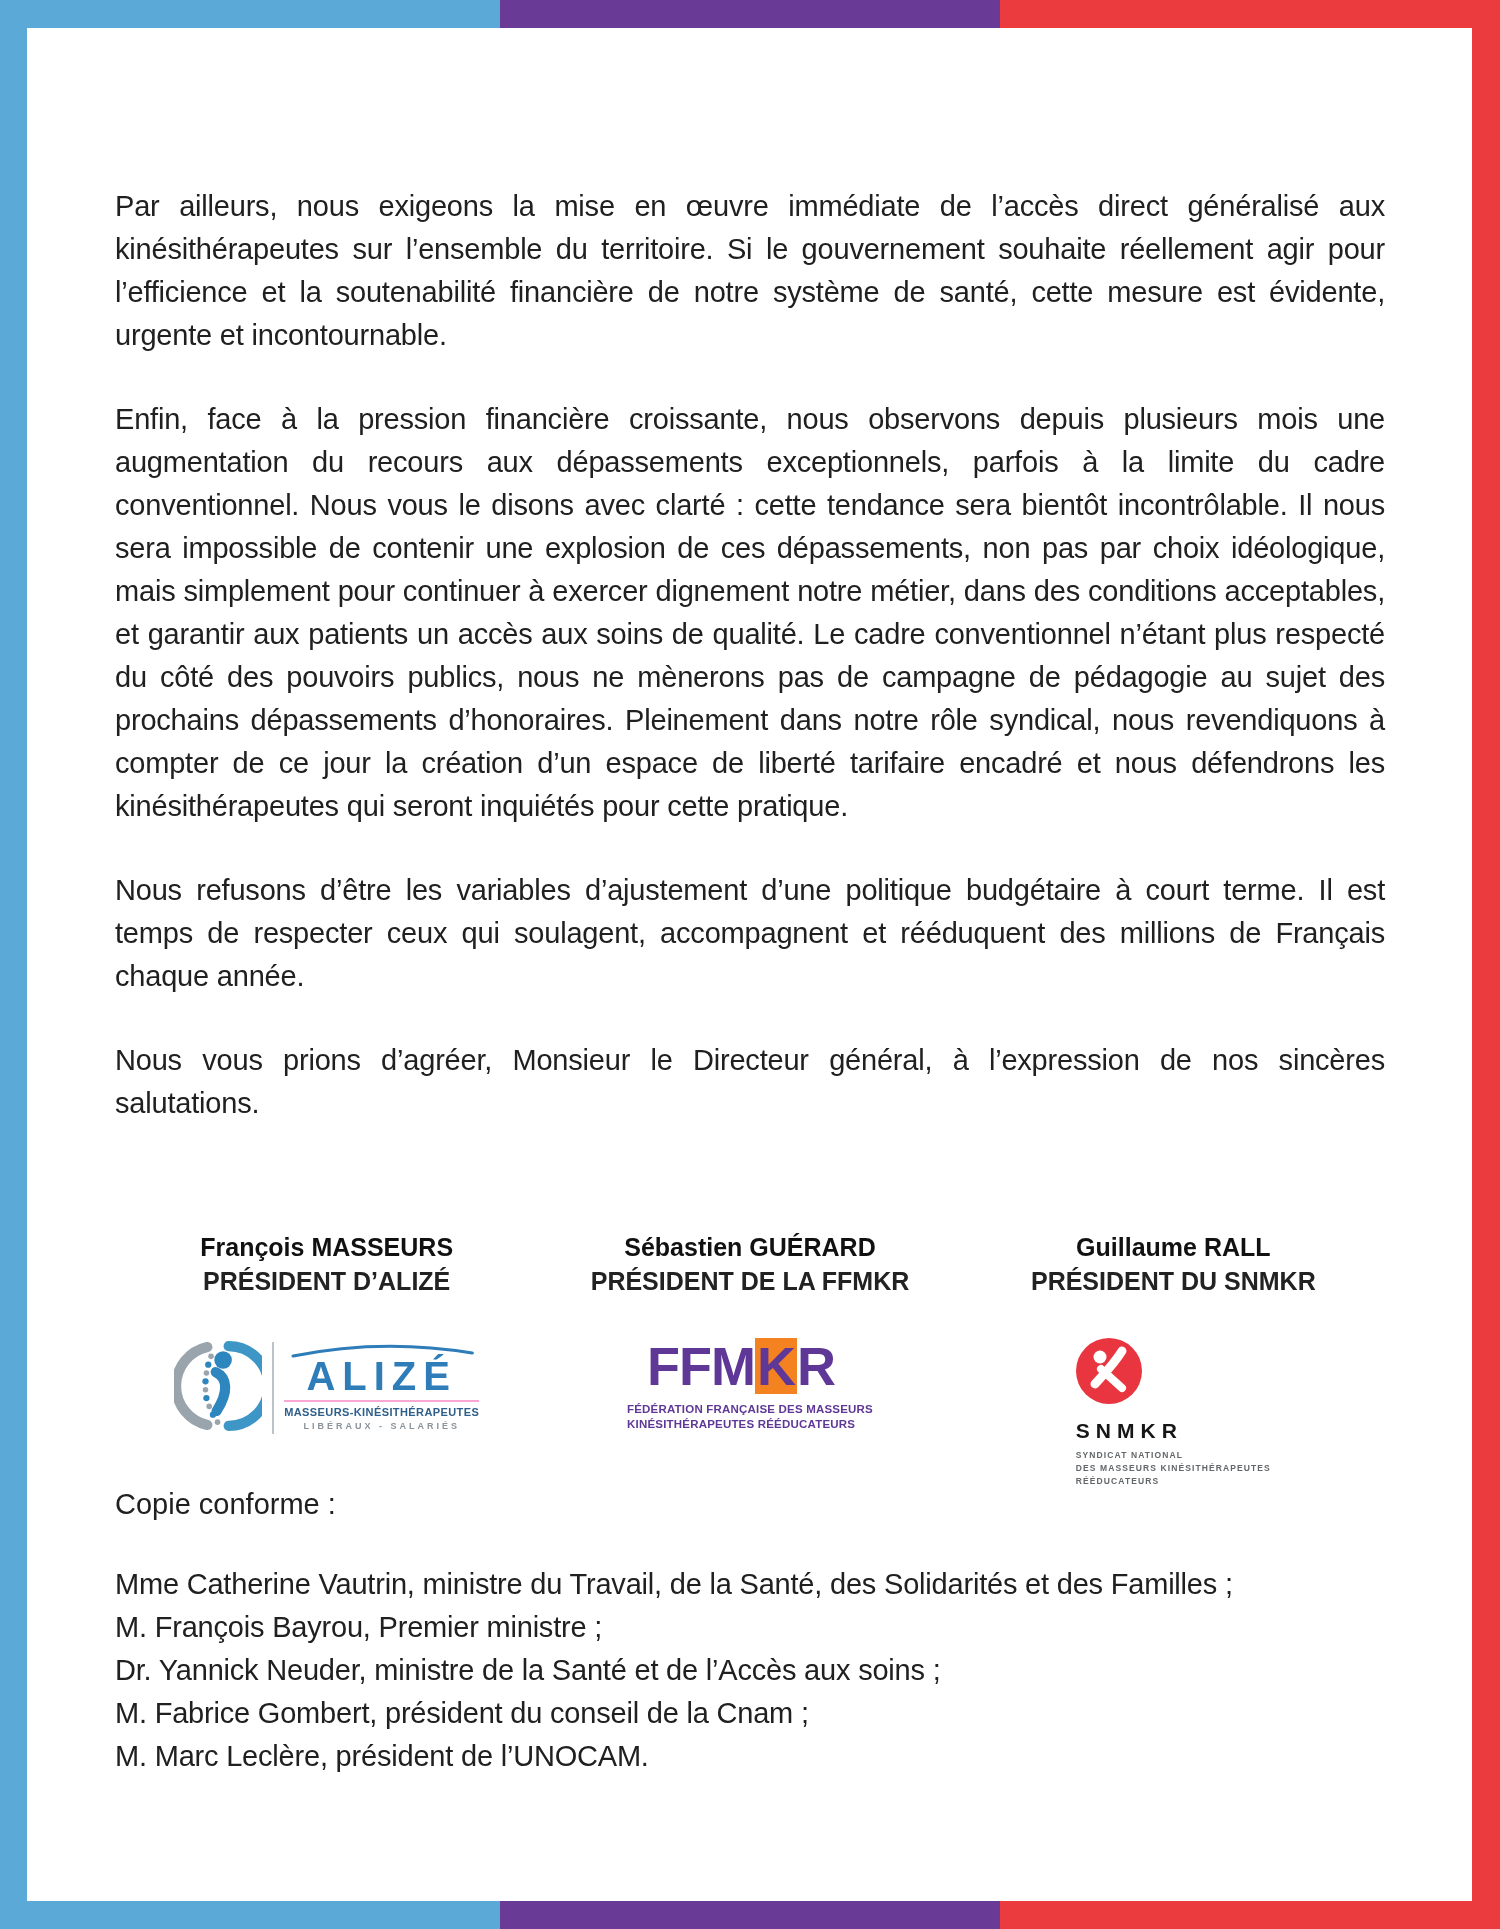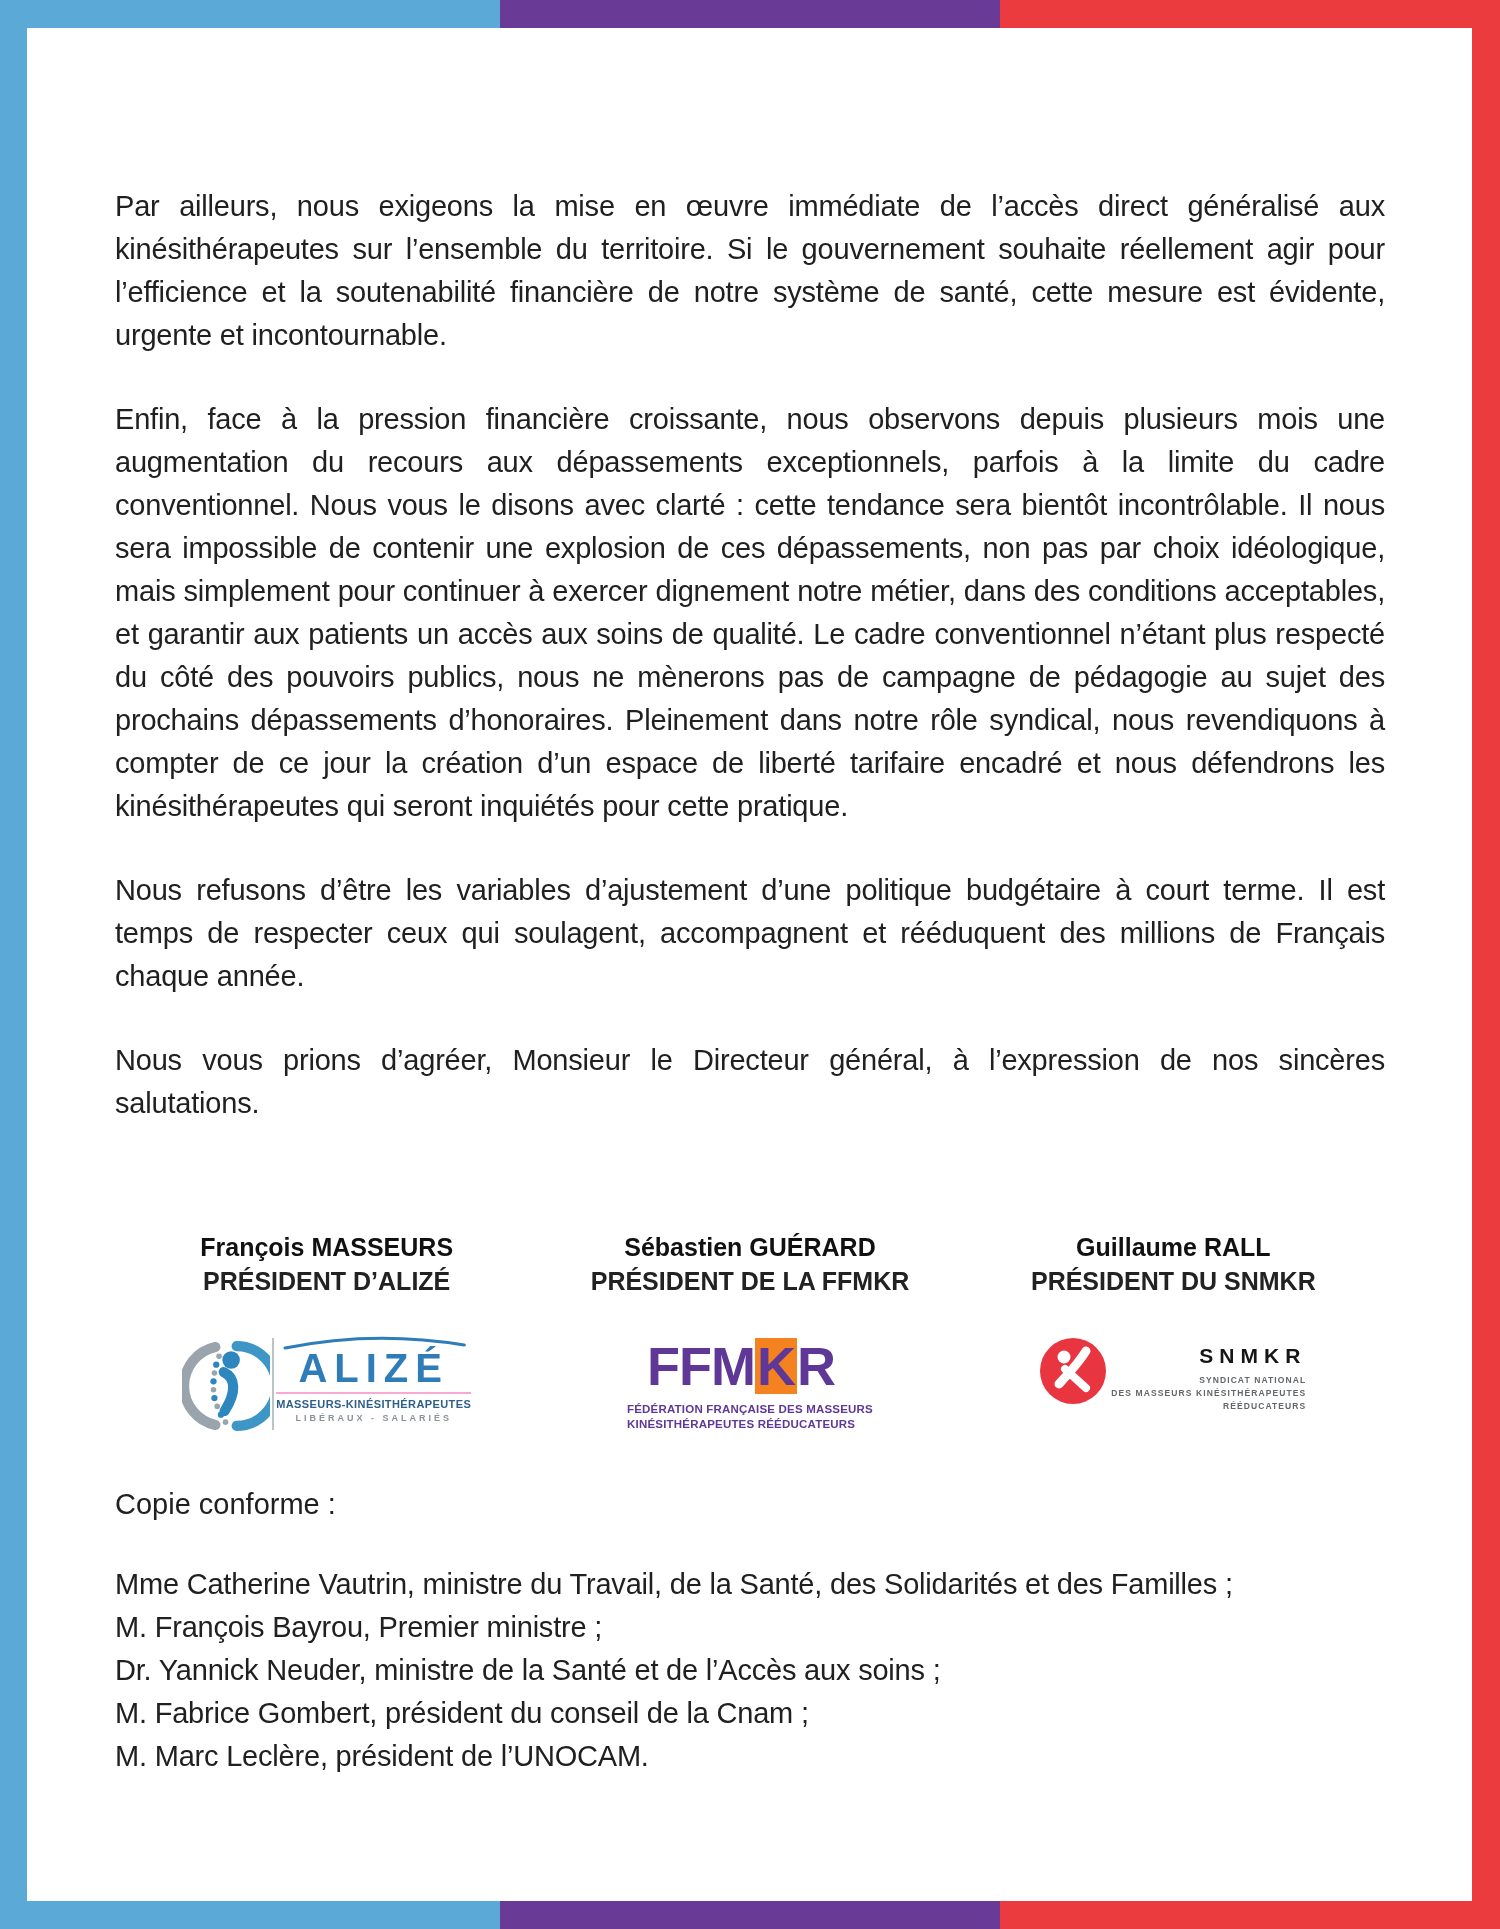--- a/index.html
+++ b/index.html
@@ -42,21 +42,21 @@
     left: 115px;
     width: 1270px;
     display: grid;
     grid-template-columns: 1fr 1fr 1fr;
   }
   .sig-col { text-align: center; }
   .sig-name  { font-size: 25px; font-weight: 700; color: #111; line-height: 30px; }
   .sig-title { font-size: 25px; font-weight: 700; color: #222; line-height: 30px; margin-top: 4px; }
   .sig-logo  { margin-top: 42px; display: flex; justify-content: center; align-items: flex-start; }
   
-  .alize-wrap { display: flex; align-items: flex-start; gap: 2px; }
+  .alize-wrap { display: flex; align-items: center; gap: 10px; }
   .alize-divider { width: 2px; height: 92px; background: #b9c3c9; }
   .alize-text { text-align: center; position: relative; padding-top: 10px; }
   .alize-word {
     font-size: 40px; font-weight: 700; color: #2e7cb8;
     letter-spacing: 7px; line-height: 40px; position: relative;
   }
   .alize-swoosh { position: absolute; top: -2px; left: 0; width: 100%; height: 14px; }
   .alize-sub1 {
     margin-top: 4px; border-top: 2px solid #f9a8d4; padding-top: 4px;
     font-size: 11px; font-weight: 700; color: #2e5f8a; letter-spacing: 0.4px;
@@ -71,21 +71,21 @@
     display: inline-flex; align-items: stretch;
     font-size: 54px; font-weight: 800; color: #5f3796;
     letter-spacing: -1px; line-height: 56px; margin-left: 20px;
   }
   .ffmkr-k { background: #f58220; color: #5f3796; padding: 0 2px; }
   .ffmkr-tagline {
     margin-top: 8px; font-size: 11.5px; font-weight: 700;
     color: #5f3796; letter-spacing: 0.2px; line-height: 15px;
   }
   
-  .snmkr-wrap { display: flex; align-items: flex-start; gap: 5px; text-align: right; }
+  .snmkr-wrap { display: flex; align-items: flex-start; gap: 5px; text-align: left; flex-direction: column; }
   .snmkr-acronym { font-size: 21px; font-weight: 700; color: #161616; letter-spacing: 6px; margin-top: 6px; }
   .snmkr-tagline { margin-top: 6px; font-size: 8.5px; font-weight: 700; color: #63676a; letter-spacing: 1.1px; line-height: 13px; }
   
   .cc-block { position: absolute; left: 115px; top: 1483px; width: 1270px; }
   .cc-label { font-size: 29px; line-height: 43px; color: #202020; margin: 0; }
   .cc-list  { margin-top: 37px; }
   .cc-line  { font-size: 29px; line-height: 43px; letter-spacing: -0.2px; color: #202020; }
 </style>
 </head>
 <body>

